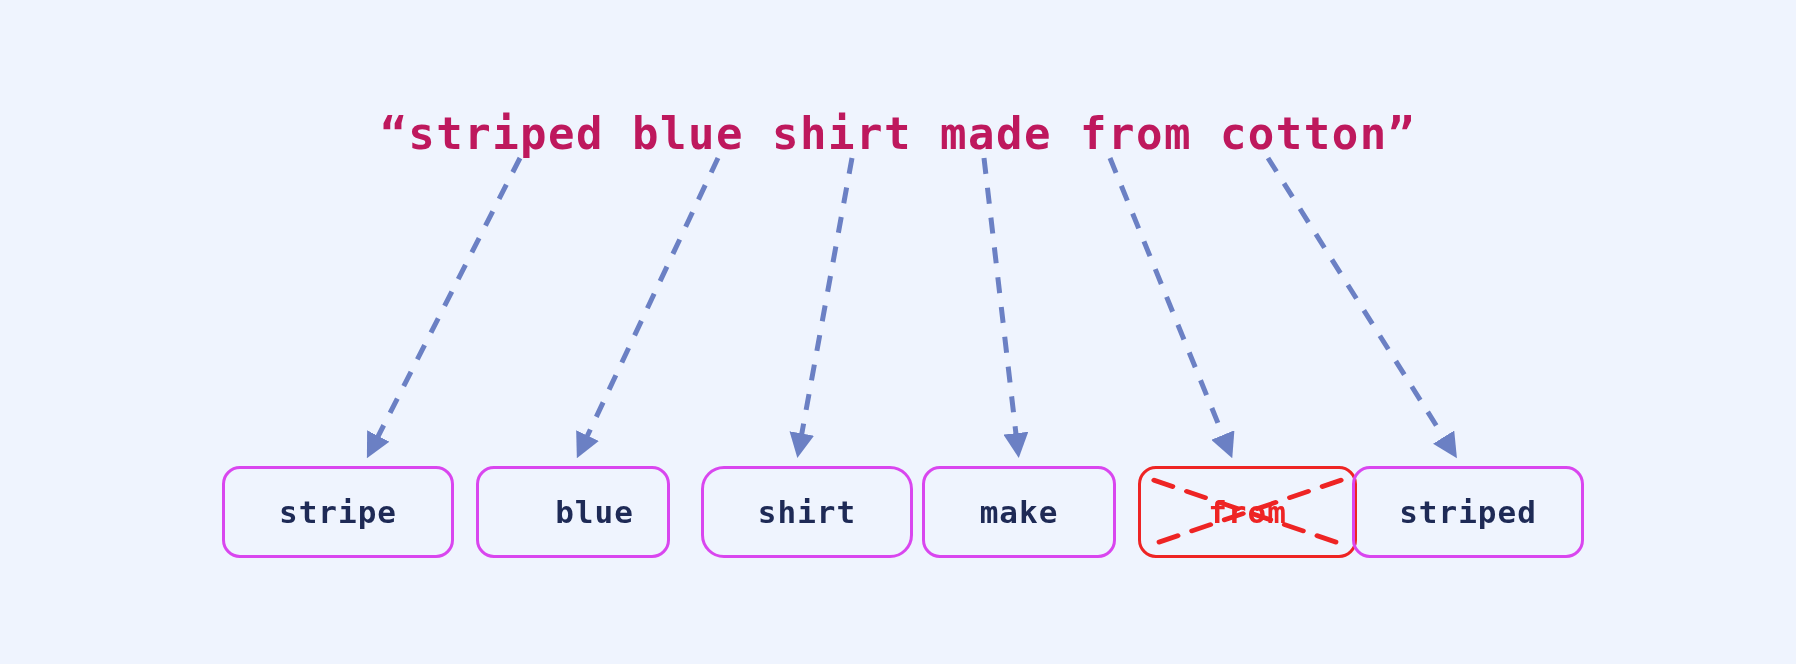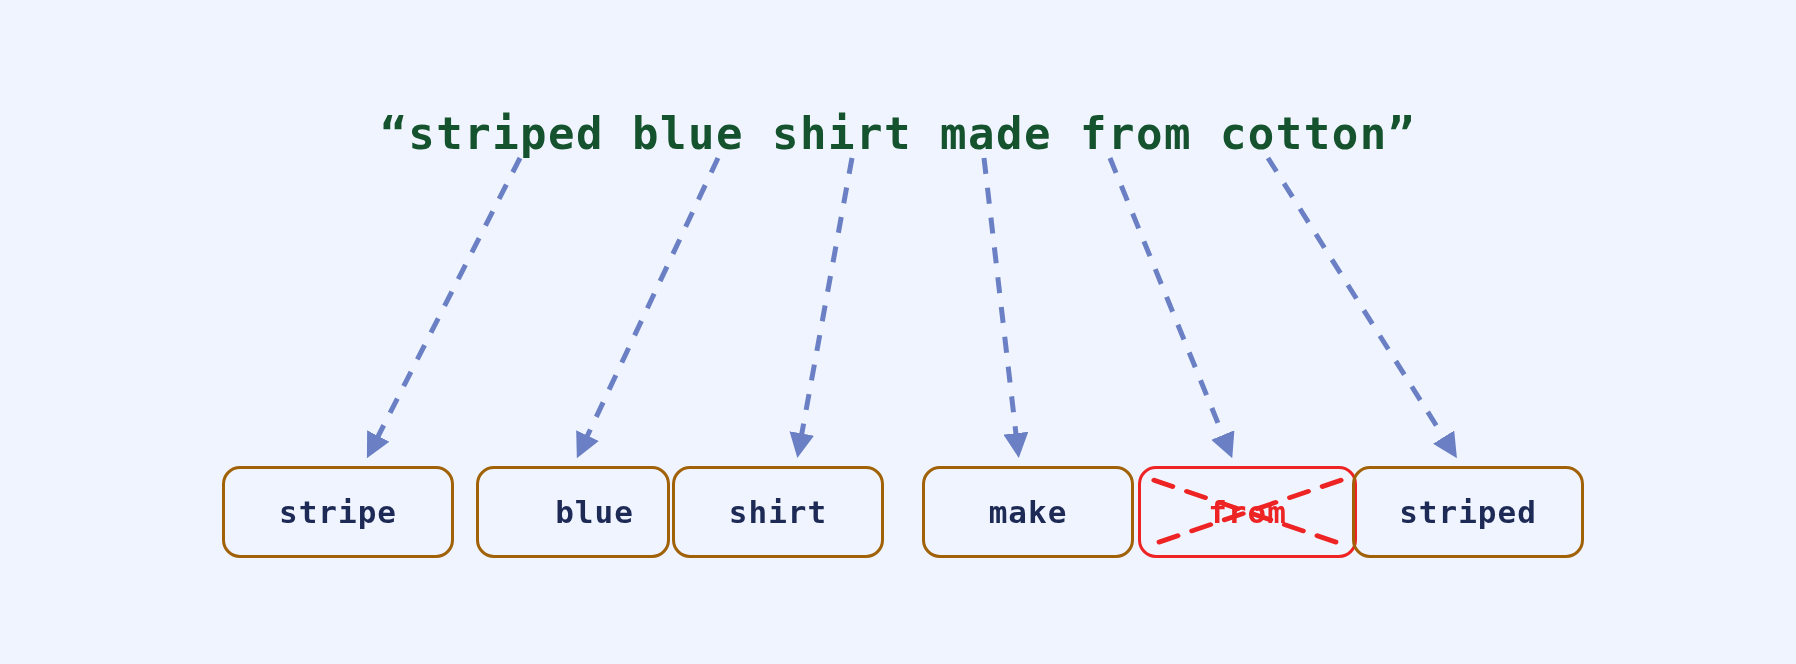--- a/index.html
+++ b/index.html
@@ -31,36 +31,36 @@
   .caption {
     position: absolute;
     left: 0;
     top: 108px;
     width: 1796px;
     text-align: center;
     font-family: "DejaVu Sans Mono", monospace;
     font-size: 44px;
     font-weight: 700;
     letter-spacing: 1.5px;
-    color: #14532d;
+    color: #be185d;
     white-space: pre;
   }
   .token-row {
     position: absolute;
     left: 0;
     top: 466px;
     width: 1796px;
     height: 96px;
   }
   .token-box {
     position: absolute;
     top: 0;
     height: 92px;
     box-sizing: border-box;
-    border: 3px solid #a16207;
+    border: 3px solid #d946ef;
     border-radius: 18px;
     background: transparent;
     display: flex;
     align-items: center;
     justify-content: center;
     color: #1e2a56;
     font-family: "DejaVu Sans Mono", monospace;
     font-size: 31px;
     font-weight: 700;
     letter-spacing: 1px;
@@ -108,24 +108,24 @@
       </g>
   </svg>
 
   <div class="token-row">
     <div class="token-box" style="left: 222px; width: 232px;">
       <span class="token-label">stripe</span>
     </div>
     <div class="token-box" style="left: 476px; width: 194px; padding-left: 43px;">
       <span class="token-label">blue</span>
     </div>
-    <div class="token-box" style="left: 672px; width: 212px;">
+    <div class="token-box" style="left: 701px; width: 212px; border-radius: 23px;">
       <span class="token-label">shirt</span>
     </div>
-    <div class="token-box" style="left: 922px; width: 212px;">
+    <div class="token-box" style="left: 922px; width: 194px;">
       <span class="token-label">make</span>
     </div>
     <div class="token-box rejected" style="left: 1138px; width: 219px;">
       <span class="token-label">from</span>
       <svg class="strike-x" viewBox="0 0 194 92" preserveAspectRatio="none" xmlns="http://www.w3.org/2000/svg">
         <line x1="12" y1="12" x2="182" y2="80" stroke="#ee2424" stroke-width="5" stroke-dasharray="18 14" stroke-linecap="round"></line>
         <line x1="182" y1="12" x2="12" y2="80" stroke="#ee2424" stroke-width="5" stroke-dasharray="18 14" stroke-linecap="round"></line>
       </svg>
     </div>
     <div class="token-box" style="left: 1352px; width: 232px;">

